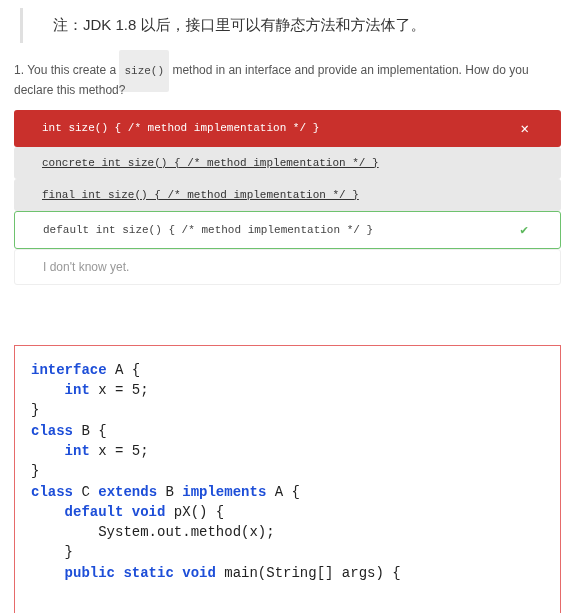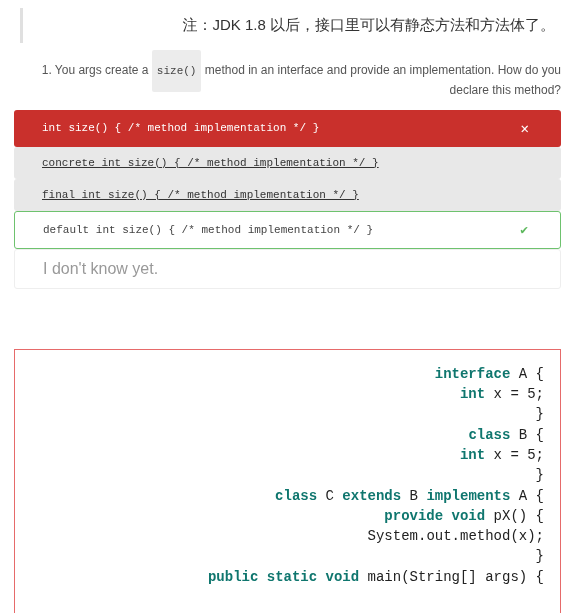--- a/index.html
+++ b/index.html
@@ -1,15 +1,15 @@
 <!DOCTYPE html>
 <html><head>
 <meta charset="utf-8">
 <style>
-  * { box-sizing: border-box; text-align: right; }
+  * { box-sizing: border-box; }
   body {
     margin: 0;
     padding: 0;
     font-family: -apple-system, BlinkMacSystemFont, "Segoe UI", Arial, sans-serif;
     background: #ffffff;
     color: #333;
     width: 575px;
   }
   .note-block {
     border-left: 3px solid #e0e0e0;
@@ -59,21 +59,21 @@
     background: #fff;
     border: 1px solid #6ec26e;
     color: #444;
     font-family: Liberation Mono, monospace;
   }
   .answer-plain {
     background: #fff;
     border: 1px solid #eee;
     color: #999;
     font-family: -apple-system, Arial, sans-serif;
-    font-size: 16px;
+    font-size: 12px;
   }
   .close-x {
     color: #fff;
     font-weight: bold;
     font-size: 14px;
     padding: 0 4px;
   }
   .check-mark {
     color: #5cb85c;
     font-size: 13px;
@@ -83,32 +83,32 @@
     margin: 60px 14px 10px 14px;
     border: 1px solid #e66a6a;
     padding: 14px 16px;
     font-family: Consolas, "Courier New", monospace;
     font-size: 14px;
     line-height: 1.45;
     white-space: pre;
     color: #222;
     position: relative;
   }
-  .kw { color: #0f766e; font-weight: bold; }
+  .kw { color: #1d4ed8; font-weight: bold; }
 </style>
 </head>
 <body>
 
 <div class="note-block">
   <span>注：JDK 1.8 以后，接口里可以有静态方法和方法体了。</span>
 </div>
 
 <div class="question">
   <span>1.</span>
-  <span>You args create a </span>
+  <span>You this create a </span>
   <span class="inline-code">size()</span>
   <span> method in an interface and provide an implementation. How do you declare this method?</span>
 </div>
 
 <div class="answers">
 
   <div class="answer answer-red">
     <span>int size() { /* method implementation */ }</span>
     <span class="close-x">✕</span>
   </div>
@@ -132,19 +132,19 @@
 
 </div>
 
 <div class="code-block"><span class="kw">interface</span><span> A {</span>
 <span>    </span><span class="kw">int</span><span> x = 5;</span>
 <span>}</span>
 <span class="kw">class</span><span> B {</span>
 <span>    </span><span class="kw">int</span><span> x = 5;</span>
 <span>}</span>
 <span class="kw">class</span><span> C </span><span class="kw">extends</span><span> B </span><span class="kw">implements</span><span> A {</span>
-<span>    </span><span class="kw">provide void</span><span> pX() {</span>
+<span>    </span><span class="kw">default void</span><span> pX() {</span>
 <span>        System.out.method(x);</span>
 <span>    }</span>
 <span>    </span><span class="kw">public static void</span><span> main(String[] args) {</span>
 
 
 </div>
 
 </body></html>

